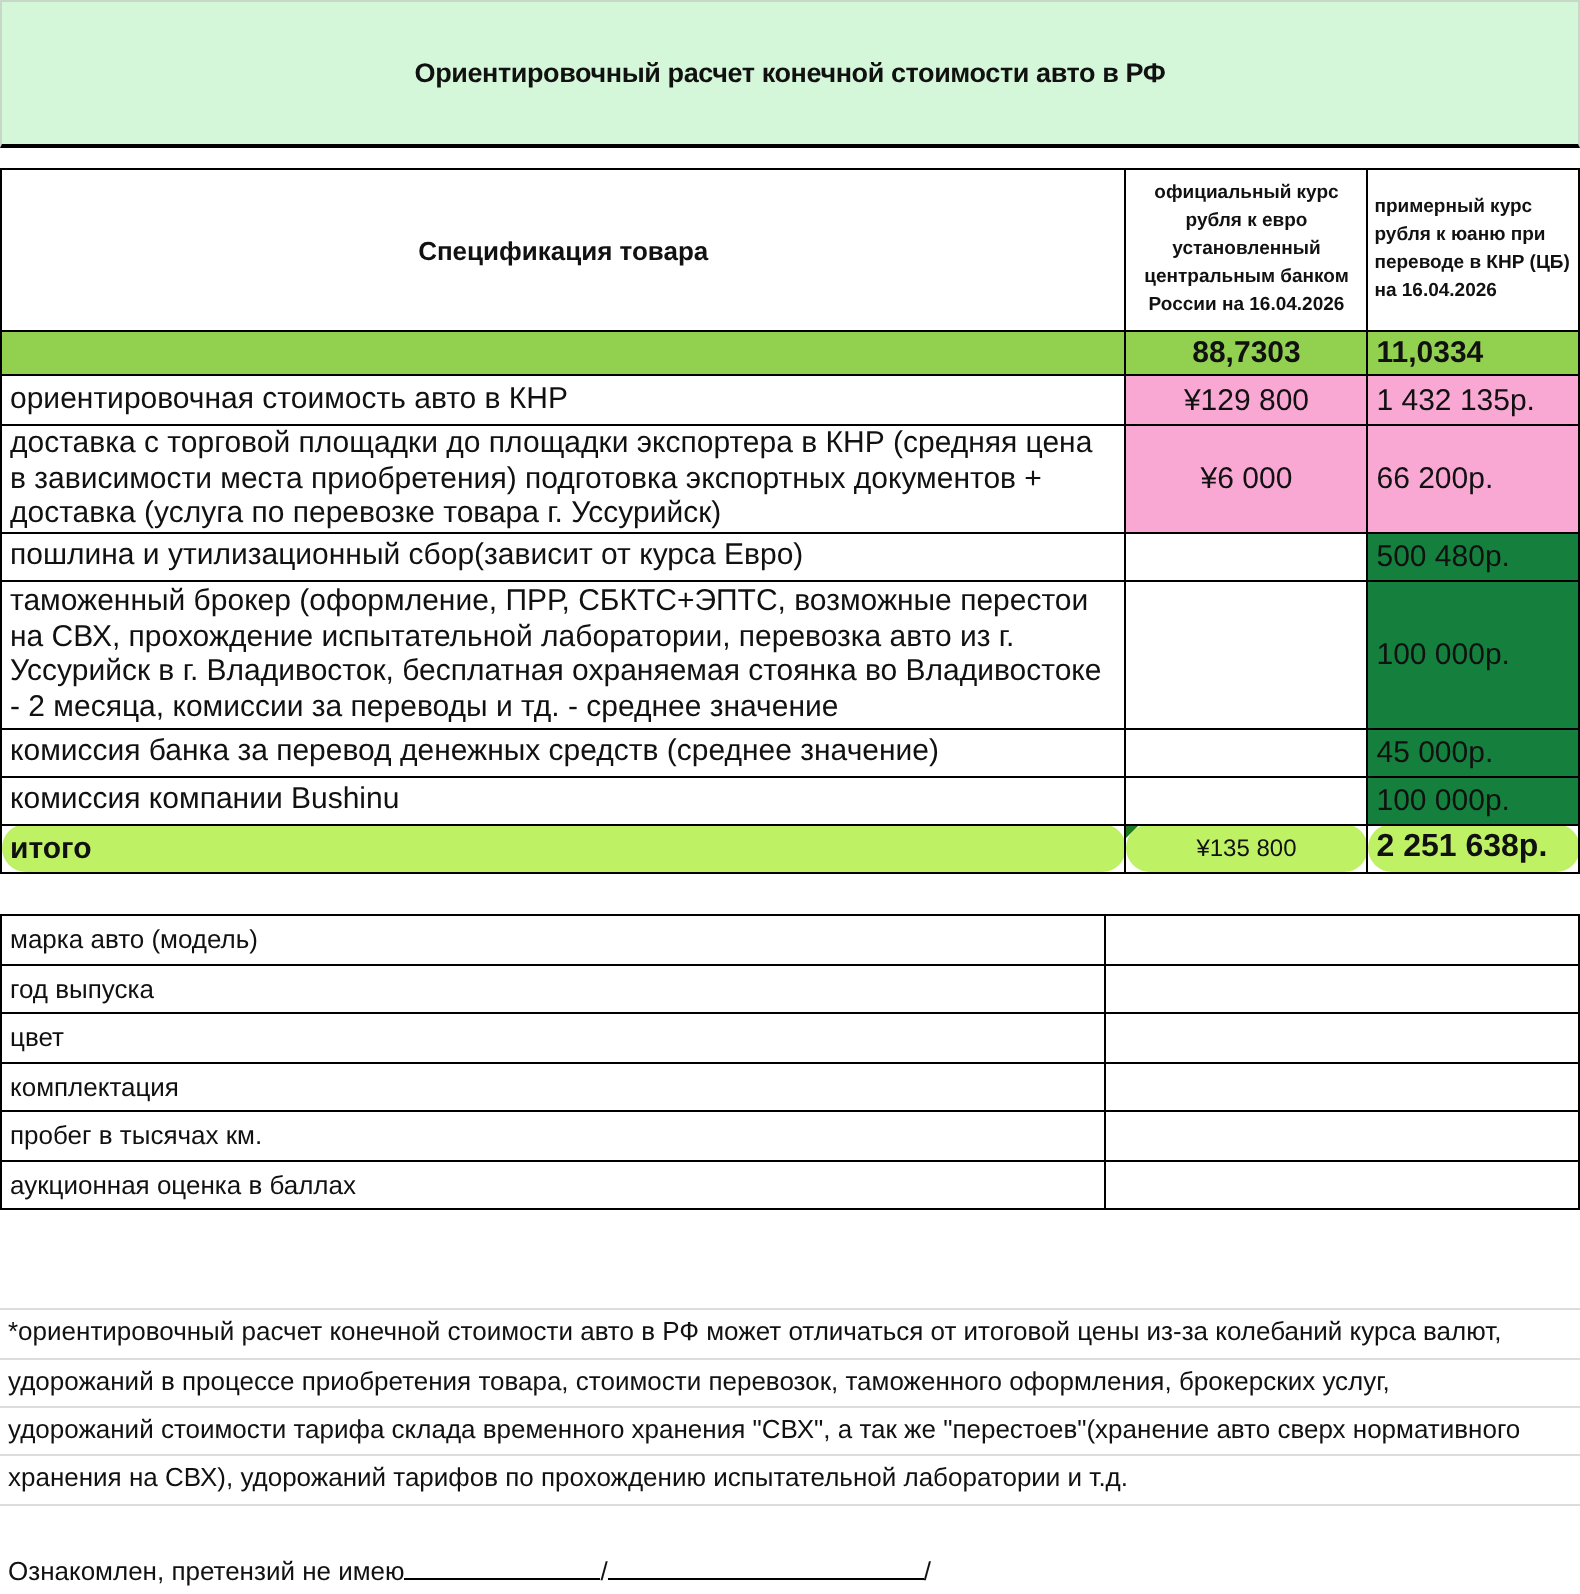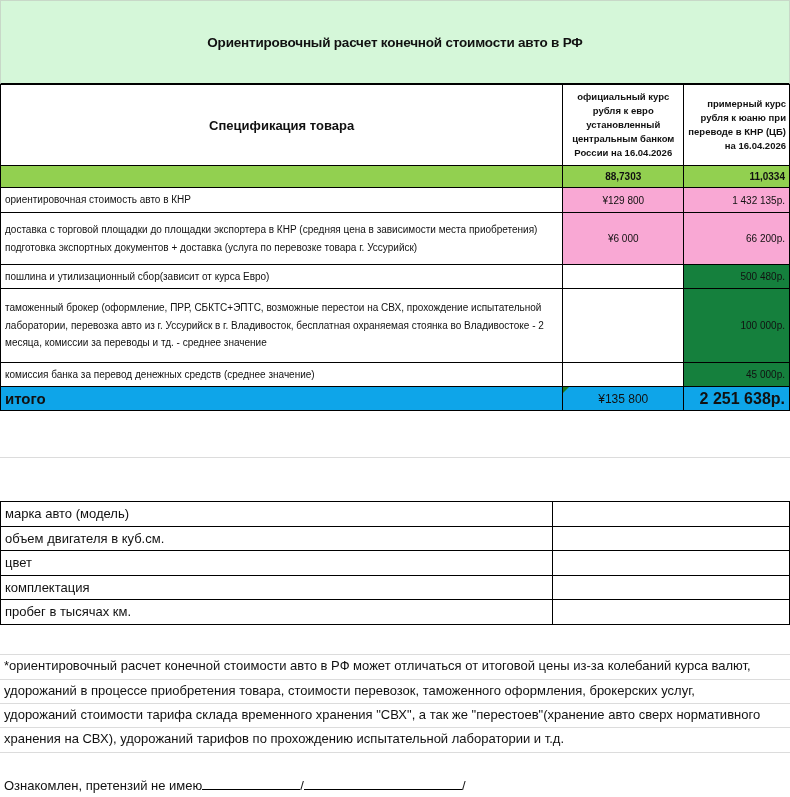--- a/index.html
+++ b/index.html
@@ -1,44 +1,44 @@
 <!DOCTYPE html>
 <html><head>
 <meta charset="utf-8">
 <style>
   html, body { margin:0; padding:0; background:#ffffff; }
   body { width:790px; height:797px; position:relative; overflow:hidden;
          font-family:"Liberation Sans", sans-serif; color:#111; }
   .abs { position:absolute; box-sizing:border-box; }
-  .title-band { left:0; top:0; width:790px; height:85px; background:#d5f7d9;
+  .title-band { left:0; top:0; width:790px; height:74px; background:#d5f7d9;
                 border:1px solid #c8d8c8; border-bottom:2px solid #000;
                 display:flex; align-items:center; justify-content:center;
                 font-weight:bold; font-size:13.5px; letter-spacing:-0.2px; }
   table.calc { position:absolute; left:0; top:84px; width:790px; border-collapse:collapse; table-layout:fixed; }
-  table.calc td { border:1px solid #000; box-sizing:border-box; padding:0 4px; font-size:10px; vertical-align:middle; }
+  table.calc td { border:1px solid #000; box-sizing:border-box; padding:0 4px; font-size:15px; vertical-align:middle; }
   .c1 { width:553px; }
   .c2 { width:119px; text-align:center; }
-  .c3 { width:104px; text-align:right; }
+  .c3 { width:104px; text-align:left; }
   .hdr td { height:81px; }
   .hdr .spec { text-align:center; font-weight:bold; font-size:13px; }
   .hdr .small { font-weight:bold; font-size:9.5px; line-height:14px; padding:0 3px; }
   .rate td { height:22px; background:#92d050; font-weight:bold; font-size:13px; border-top:2px solid #000; }
   .rate td.c1 { border-right:1px solid #000; }
   .peach { background:#f9a8d4; }
   .blue { background:#15803d; }
   .yuan { font-size:12px; }
   .rub { font-size:16px; }
   .desc { line-height:17.5px; }
-  .total td { background:#0ea5e9; height:24px; border-top:1px solid #000; border-bottom:1px solid #000;}
+  .total td { background:#bef264; height:24px; border-top:1px solid #000; border-bottom:1px solid #000;border-radius:12px;}
   .total .c1 { font-weight:bold; font-size:15px; }
   .total .c2 { font-size:12px; position:relative; }
   .total .c3 { font-weight:bold; font-size:16px;margin-top:12px; }
   .tri { position:absolute; left:0; top:0; width:0; height:0;
          border-top:6px solid #1e7a1e; border-right:6px solid transparent; }
-  table.spec { position:absolute; left:0; top:457px; width:790px; border-collapse:collapse; table-layout:fixed;margin-top:44px; }
+  table.spec { position:absolute; left:0; top:457px; width:790px; border-collapse:collapse; table-layout:fixed; }
   table.spec td { border:1px solid #000; height:24.5px; box-sizing:border-box; padding:0 4px; font-size:13px; }
   table.spec td.v { width:237px; }
   .gridline { position:absolute; left:0; width:790px; height:1px; background:#dcdcdc; }
   .note { position:absolute; left:4px; font-size:13px; white-space:nowrap; }
   .sig { position:absolute; left:4px; top:777px; font-size:13px; white-space:nowrap; }
   .uline { display:inline-block; border-bottom:1px solid #000; height:12px; vertical-align:baseline; }
 </style>
 </head>
 <body>
 
@@ -74,50 +74,59 @@
   <tr style="height:74px">
     <td class="c1 desc">таможенный брокер (оформление, ПРР, СБКТС+ЭПТС, возможные перестои на СВХ, прохождение испытательной лаборатории, перевозка авто из г. Уссурийск в г. Владивосток, бесплатная охраняемая стоянка во Владивостоке - 2 месяца, комиссии за переводы и тд. -  среднее значение</td>
     <td class="c2 yuan"></td>
     <td class="c3 blue rub">100 000р.</td>
   </tr>
   <tr style="height:24px">
     <td class="c1 desc">комиссия банка за перевод денежных средств (среднее значение)</td>
     <td class="c2 yuan"></td>
     <td class="c3 blue rub">45 000р.</td>
   </tr>
+  <tr style="height:24px">
+    <td class="c1 desc">комиссия компании Bushinu</td>
+    <td class="c2 yuan"></td>
+    <td class="c3 blue rub">100 000р.</td>
+  </tr>
   <tr class="total">
     <td class="c1">итого</td>
     <td class="c2"><span class="tri"></span><span>¥135 800</span></td>
     <td class="c3">2 251 638р.</td>
   </tr>
 </tbody>
   </table>
 
 <div class="gridline" style="top:457px"></div>
 
 <table class="spec">
   <tbody>
       <tr>
         <td>марка авто (модель)</td>
         <td class="v"></td>
       </tr>
   <tr>
-        <td>объем двигателя в куб.см.</td>
+        <td>год выпуска</td>
         <td class="v"></td>
       </tr>
   <tr>
         <td>цвет</td>
         <td class="v"></td>
       </tr>
   <tr>
         <td>комплектация</td>
         <td class="v"></td>
       </tr>
   <tr>
         <td>пробег в тысячах км.</td>
+        <td class="v"></td>
+      </tr>
+  <tr>
+        <td>аукционная оценка в баллах</td>
         <td class="v"></td>
       </tr>
 </tbody>
   </table>
 
 <div class="gridline" style="top:654px"></div>
 <div class="note" style="top:658px">*ориентировочный расчет конечной стоимости авто в РФ может отличаться от итоговой цены из-за колебаний курса валют,</div>
 <div class="gridline" style="top:679px"></div>
 <div class="note" style="top:683px">удорожаний в процессе приобретения товара, стоимости перевозок, таможенного оформления, брокерских услуг,</div>
 <div class="gridline" style="top:703px"></div>

